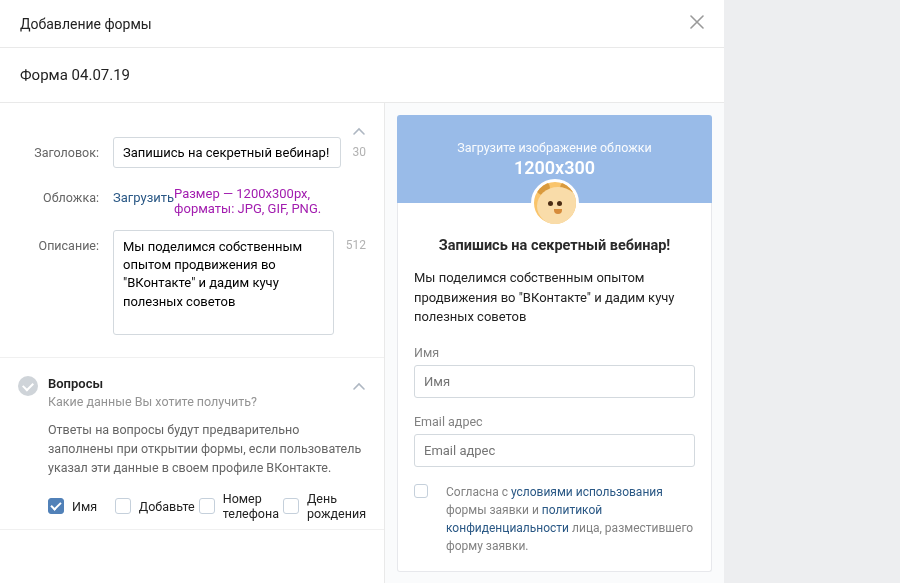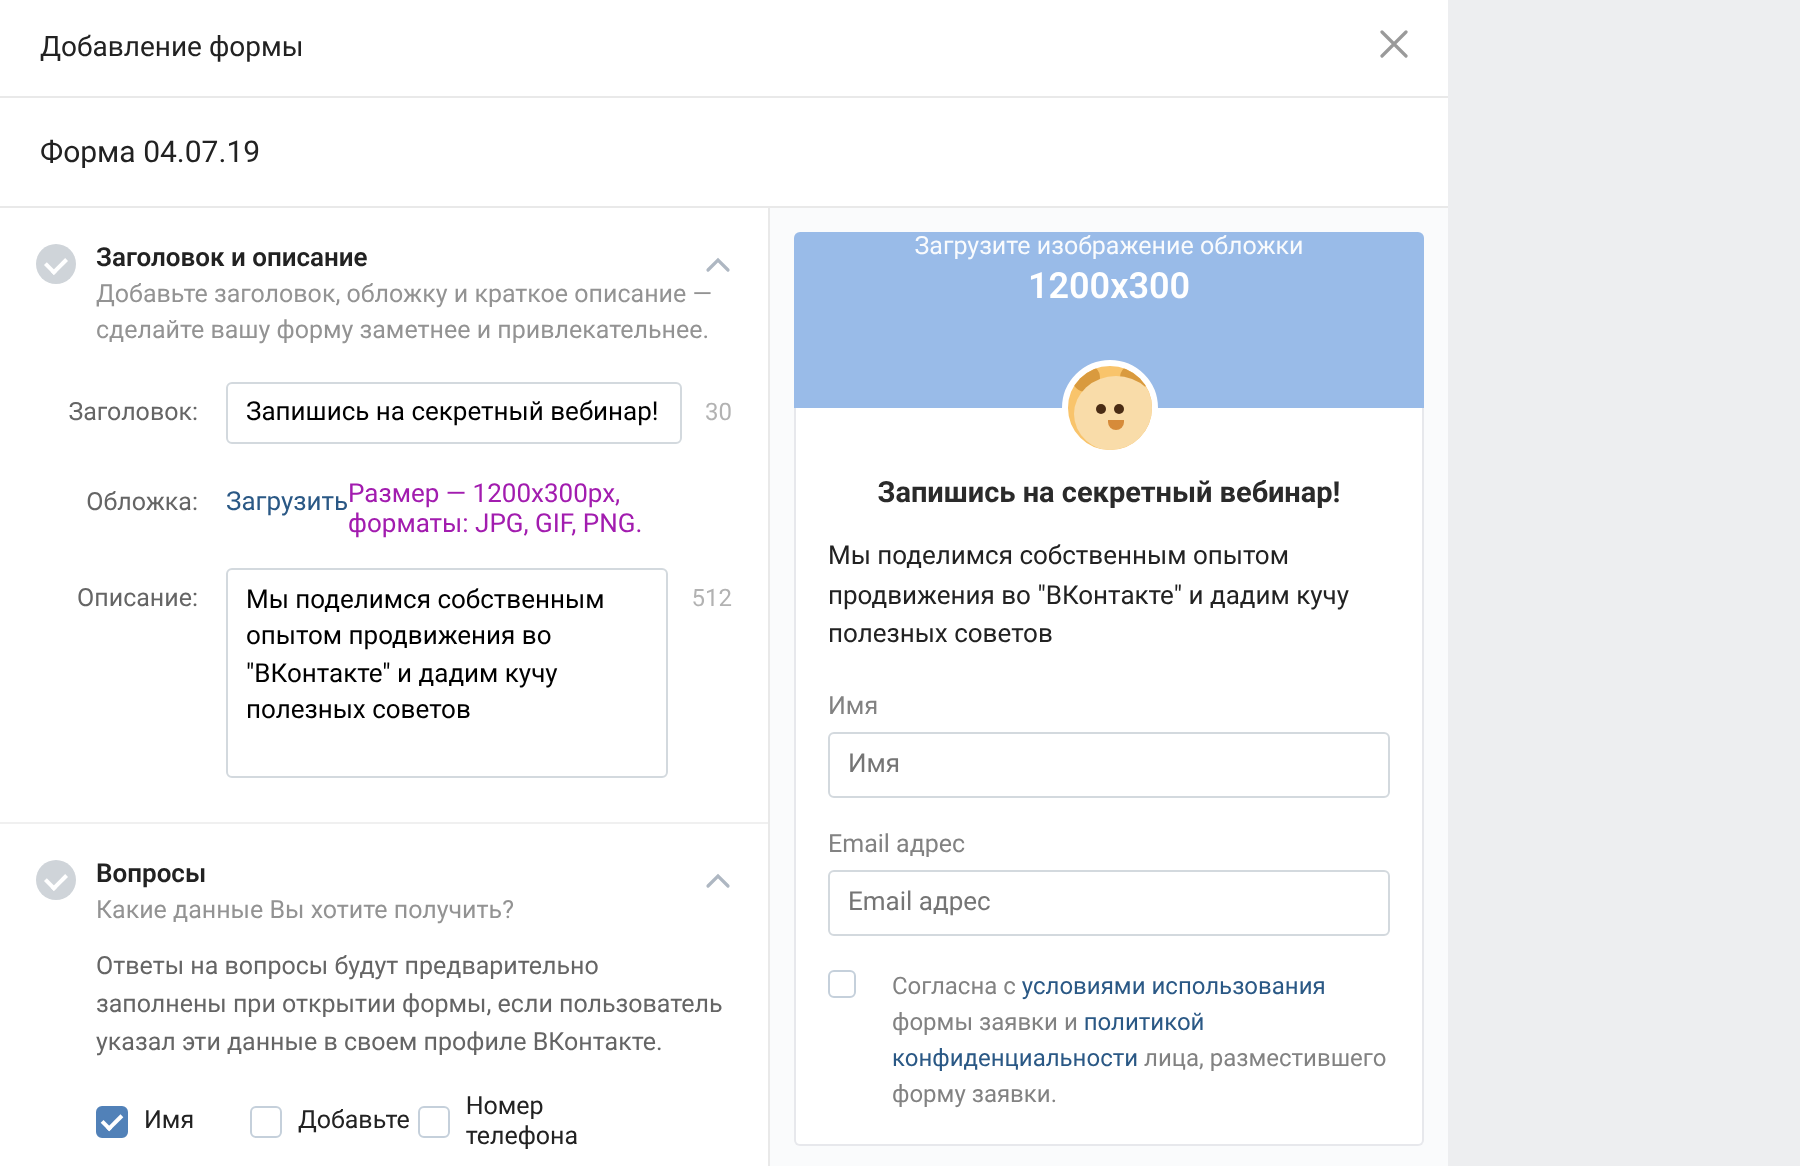--- a/index.html
+++ b/index.html
@@ -31,21 +31,21 @@
   .tarea { border:1px solid #d3d9de; border-radius:3px; padding:7px 9px; font-size:13px; width:275px; height:105px; font-family:inherit; resize:none; line-height:1.4; }
   .counter { margin-left:12px; color:#b2b2b2; font-size:12px; padding-top:8px; }
   .link { color:#2a5885; cursor:pointer; }
   .hint { color:#a21caf; font-size:13px; margin-top:4px; }
   .q-options { display:grid; grid-template-columns: repeat(4, 1fr); gap:12px 4px; margin-top:14px; margin-left:30px; }
   .cbx { display:flex; align-items:center; font-size:12.5px; color:#222; cursor:pointer; }
   .cbx .box { width:16px; height:16px; border:1px solid #c5d0db; border-radius:3px; margin-right:8px; background:#fff; position:relative; flex-shrink:0;}
   .cbx.checked .box { background:#5181b8; border-color:#5181b8; }
   .cbx.checked .box::after { content:""; position:absolute; left:4px; top:1px; width:4px; height:8px; border-right:2px solid #fff; border-bottom:2px solid #fff; transform:rotate(45deg); }
   
-  .cover { background:#99bbe8; height:88px; display:flex; flex-direction:column; align-items:center; color:#fff; position:relative; margin:12px 12px 0 12px; border-radius:3px 3px 0 0; }
+  .cover { background:#99bbe8; height:88px; display:flex; flex-direction:column; align-items:center; justify-content:center; color:#fff; position:relative; margin:12px 12px 0 12px; border-radius:3px 3px 0 0; }
   .cover-t1 { font-size:12.5px; opacity:.95; }
   .cover-t2 { font-size:18px; font-weight:600; margin-top:2px; }
   .avatar { width:48px; height:48px; border-radius:50%; background:#f9c46b; border:3px solid #fff; position:absolute; bottom:-24px; overflow:hidden; display:flex; align-items:center; justify-content:center; }
   .preview { margin:0 12px 12px 12px; background:#fff; border-left:1px solid #e7e8ec; border-right:1px solid #e7e8ec; border-bottom:1px solid #e7e8ec; padding:34px 16px 16px 16px; border-radius:0 0 3px 3px;}
   .pv-title { font-weight:700; text-align:center; font-size:14.5px; margin-bottom:14px; }
   .pv-desc { font-size:13px; line-height:1.5; color:#222; margin-bottom:18px; }
   .pv-label { color:#828282; font-size:12.5px; margin-bottom:5px; }
   .pv-input { width:100%; border:1px solid #d3d9de; border-radius:3px; padding:8px 9px; font-size:13px; margin-bottom:16px; font-family:inherit; }
   .consent { display:flex; font-size:12px; color:#828282; line-height:1.5;gap:10px; }
   .consent .box { width:14px; height:14px; border:1px solid #c5d0db; border-radius:3px; margin-right:8px; flex-shrink:0; margin-top:1px; }
@@ -72,27 +72,20 @@
   </div>
 
   <div class="title-row">
     <div class="form-name">Форма 04.07.19</div>
   </div>
 
   <div class="body">
     <div class="left">
 
       <div class="section">
-        <div class="section-head">
-          <div class="step-ico"></div>
-          <div class="sec-text">
-            <div class="sec-title">Заголовок и описание</div>
-            <div class="sec-sub">Добавьте заголовок, обложку и краткое описание — сделайте вашу форму заметнее и привлекательнее.</div>
-          </div>
-        </div>
         <div class="collapse">
           <svg viewBox="0 0 14 14">
               <path d="M2 9 L7 4 L12 9" stroke="#aeb7c2" stroke-width="1.6" fill="none" stroke-linecap="round"></path>
             </svg>
         </div>
         <div class="fields">
           <div class="row">
             <div class="lbl">Заголовок:</div>
             <div class="ctrl">
               <input class="tinput" value="Запишись на секретный вебинар!" style="">
@@ -136,20 +129,24 @@
               <span>Имя</span>
             </div>
             <div class="cbx">
               <span class="box"></span>
               <span>Добавьте</span>
             </div>
             <div class="cbx">
               <span class="box"></span>
               <span>Номер телефона</span>
             </div>
+            <div class="cbx">
+              <span class="box"></span>
+              <span>День рождения</span>
+            </div>
           </div>
       </div>
 
     </div>
 
     <div class="right">
       <div class="cover">
         <div class="cover-t1">Загрузите изображение обложки</div>
         <div class="cover-t2">1200x300</div>
         <div class="avatar">

